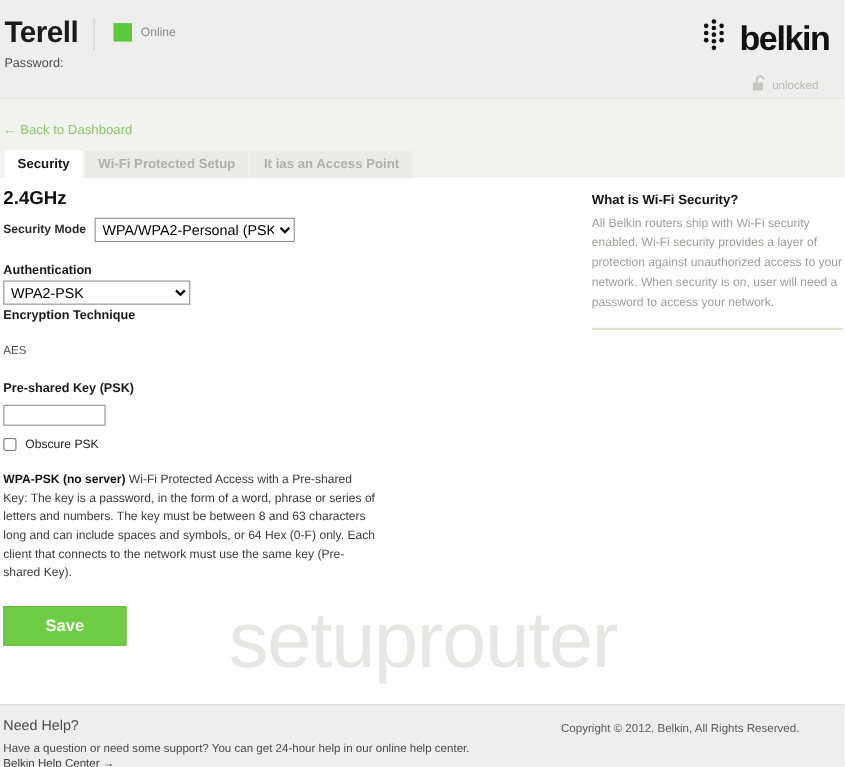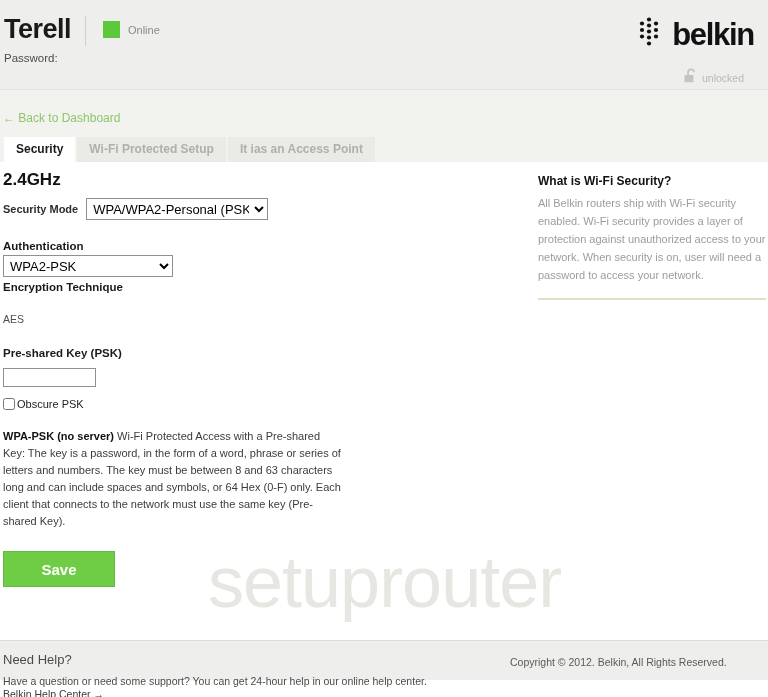--- a/index.html
+++ b/index.html
@@ -115,21 +115,21 @@
   .psk-block { margin-top: 22px; }
   .psk-input {
     margin-top: 9px;
     width: 93px; height: 19px;
     border: 1px solid #8f8f8f; background: #fff;
     font-family: "Liberation Sans", sans-serif; font-size: 12px;
     padding: 1px 3px;
   }
   .obscure-row {
     margin-top: 11px;
-    display: flex; align-items: center; gap: 2px;
+    display: flex; align-items: center; gap: 8px;
   }
   .obscure-row input { width: 12px; height: 12px; margin: 0; }
   .obscure-label { font-size: 11px; color: #222; }
 
   .desc {
     margin-top: 18px; width: 340px;
     font-size: 11px; line-height: 1.55; color: #3b3b39;
   }
   .desc b { color: #111; }
 
@@ -149,21 +149,21 @@
     margin-top: 7px;
     font-size: 11px; line-height: 1.63; color: #9d9d98;
   }
   .info-rule {
     margin-top: 13px; height: 2px;
     background: #d9e3c6;
   }
 
   
   .footer {
-    position: relative; height: 40px;
+    position: relative; height: 57px;
     background: #eeeeec;
     border-top: 1px solid #dedeD8;
   }
   .need-help {
     position: absolute; left: 3px; top: 11px;
     font-size: 13px; color: #4a4a48;
   }
   .help-body {
     position: absolute; left: 3px; top: 33px;
     font-size: 10.5px; color: #4a4a48; line-height: 1.5;

